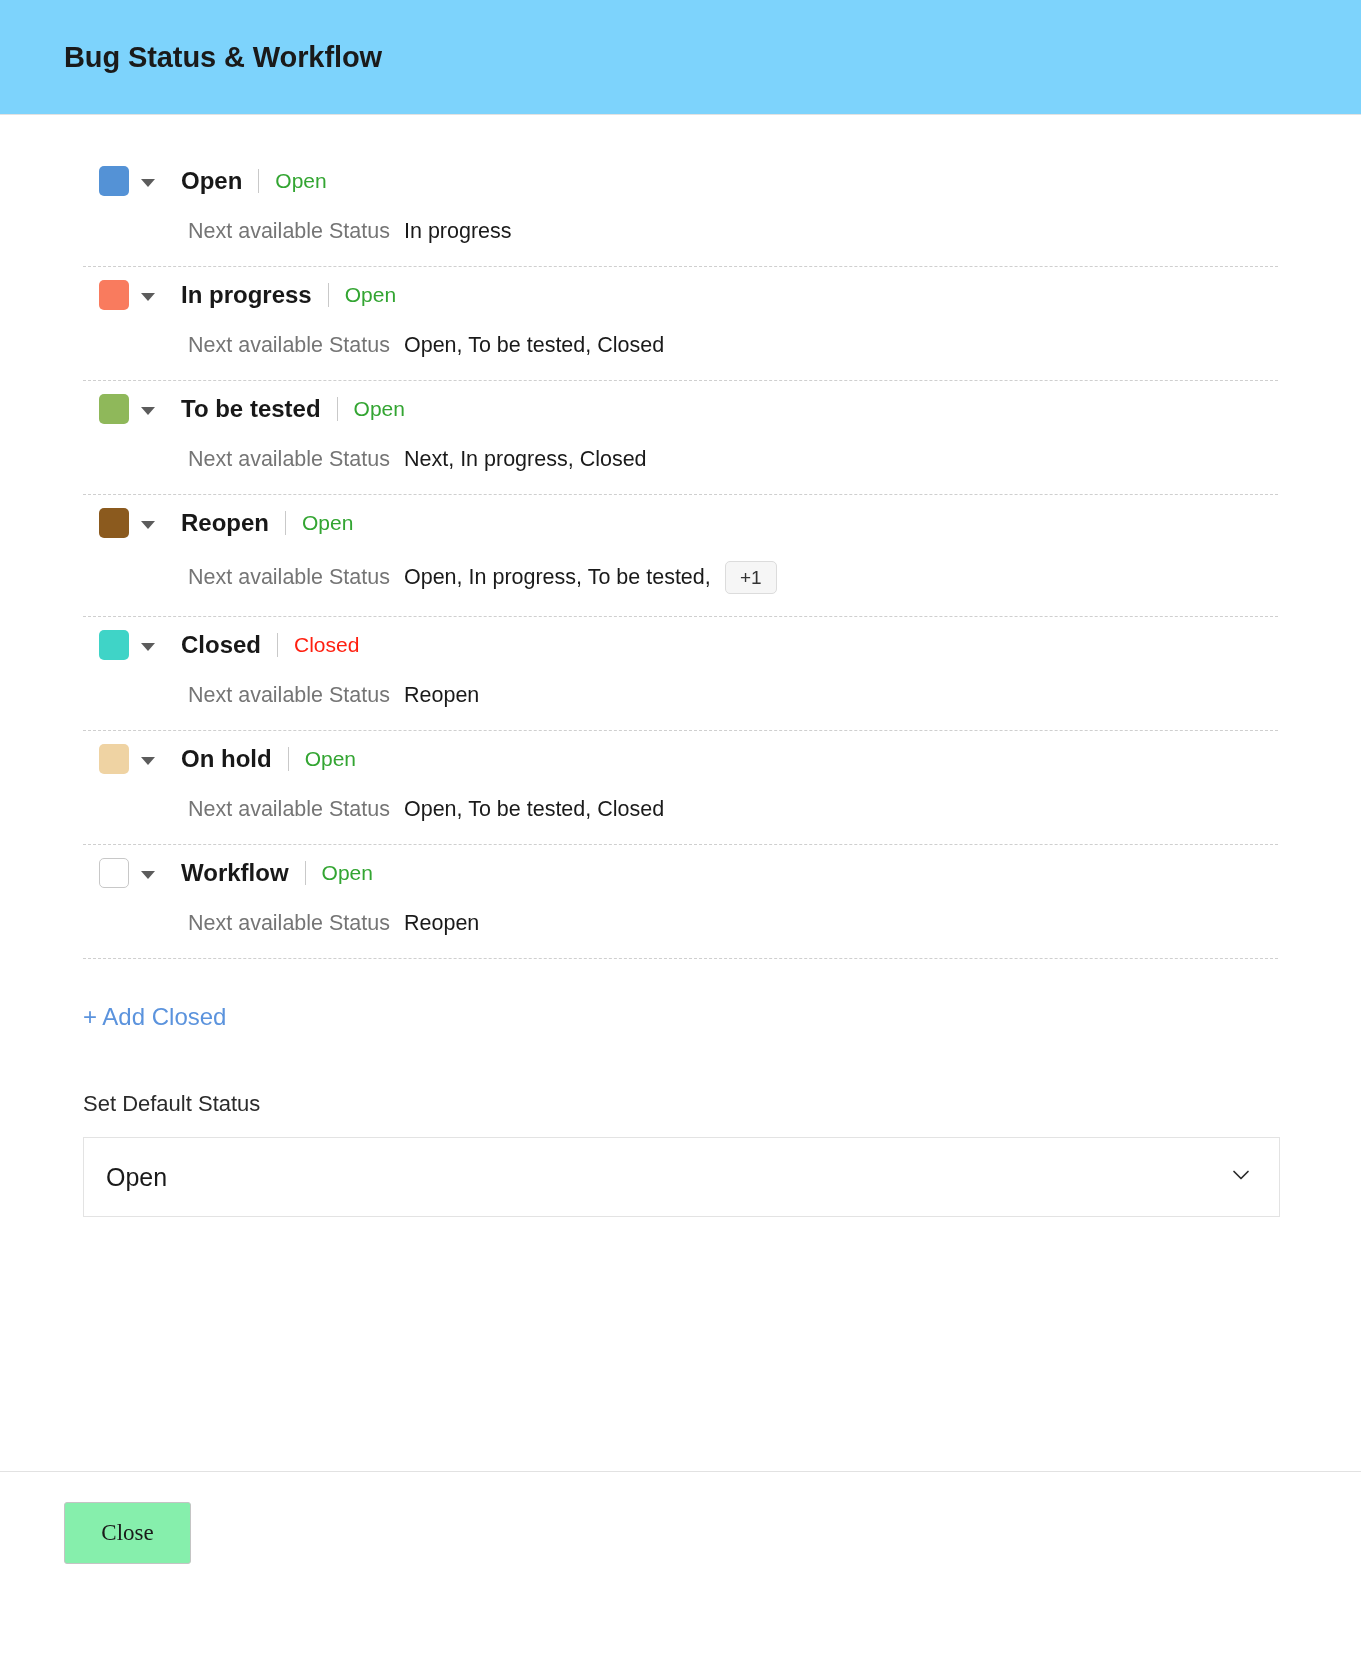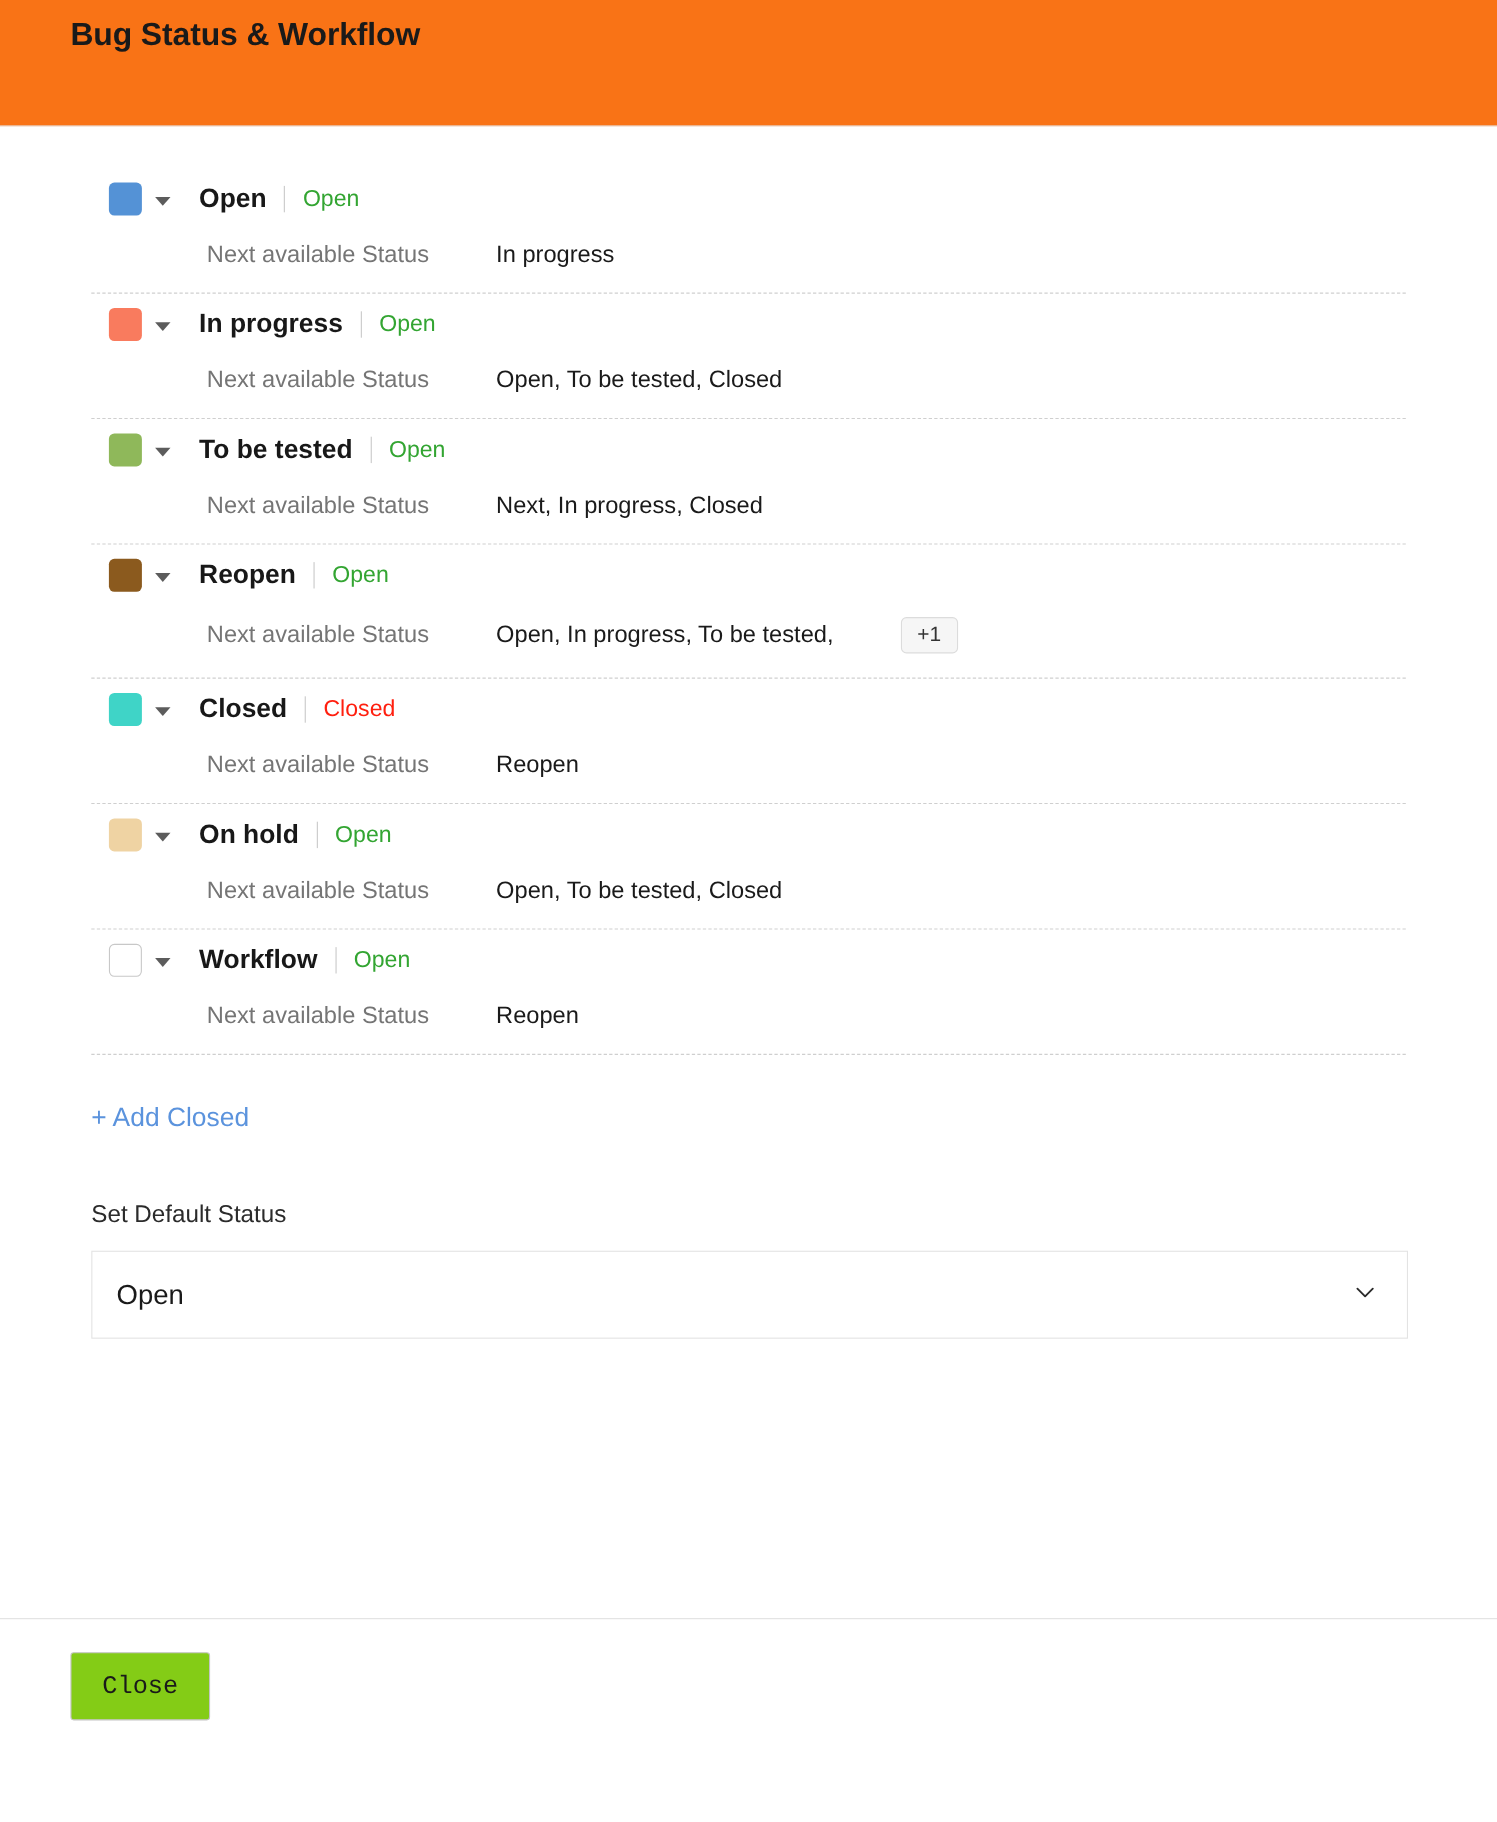--- a/index.html
+++ b/index.html
@@ -14,24 +14,25 @@
     height: 1656px;
     font-family: "Liberation Sans", "DejaVu Sans", sans-serif;
     color: #2b2b2b;
     overflow: hidden;
     position: relative;
   }
 
   
   .dialog-header {
     height: 115px;
-    background: #f97316;
+    background: #7dd3fc;
     border-bottom: 1px solid #e2e2e2;
     display: flex;
-    padding: 16px 64px;
+    align-items: center;
+    padding: 4px 64px;
   }
   .dialog-title {
     font-size: 29px;
     font-weight: 700;
     color: #1a1a1a;
     letter-spacing: -0.1px;
   }
 
   
   .dialog-body {
@@ -102,21 +103,20 @@
     white-space: nowrap;
   }
   .status-type.open   { color: #33a532; }
   .status-type.closed { color: #ff1f0f; }
 
   .status-detail {
     display: flex;
     align-items: center;
     margin-top: 18px;
     padding-left: 105px;
-    gap: 47px;
   }
   .detail-label {
     font-size: 21.5px;
     color: #757575;
     white-space: nowrap;
   }
   .detail-value {
     font-size: 21.5px;
     color: #1a1a1a;
     margin-left: 14px;
@@ -189,22 +189,22 @@
     height: 185px;
     border-top: 1px solid #e2e2e2;
     background: #ffffff;
     padding: 30px 64px 0 64px;
   }
   .close-button {
     width: 127px;
     height: 62px;
     border: 1px solid #c4c4c4;
     border-radius: 3px;
-    background: #84cc16;
-    font-family: Liberation Mono, monospace;
+    background: #86efac;
+    font-family: Liberation Serif, serif;
     font-size: 23px;
     color: #1a1a1a;
     cursor: pointer;
   }
 </style>
 </head>
 <body>
 
 <div class="dialog-header">
   <div class="dialog-title">Bug Status &amp; Workflow</div>

